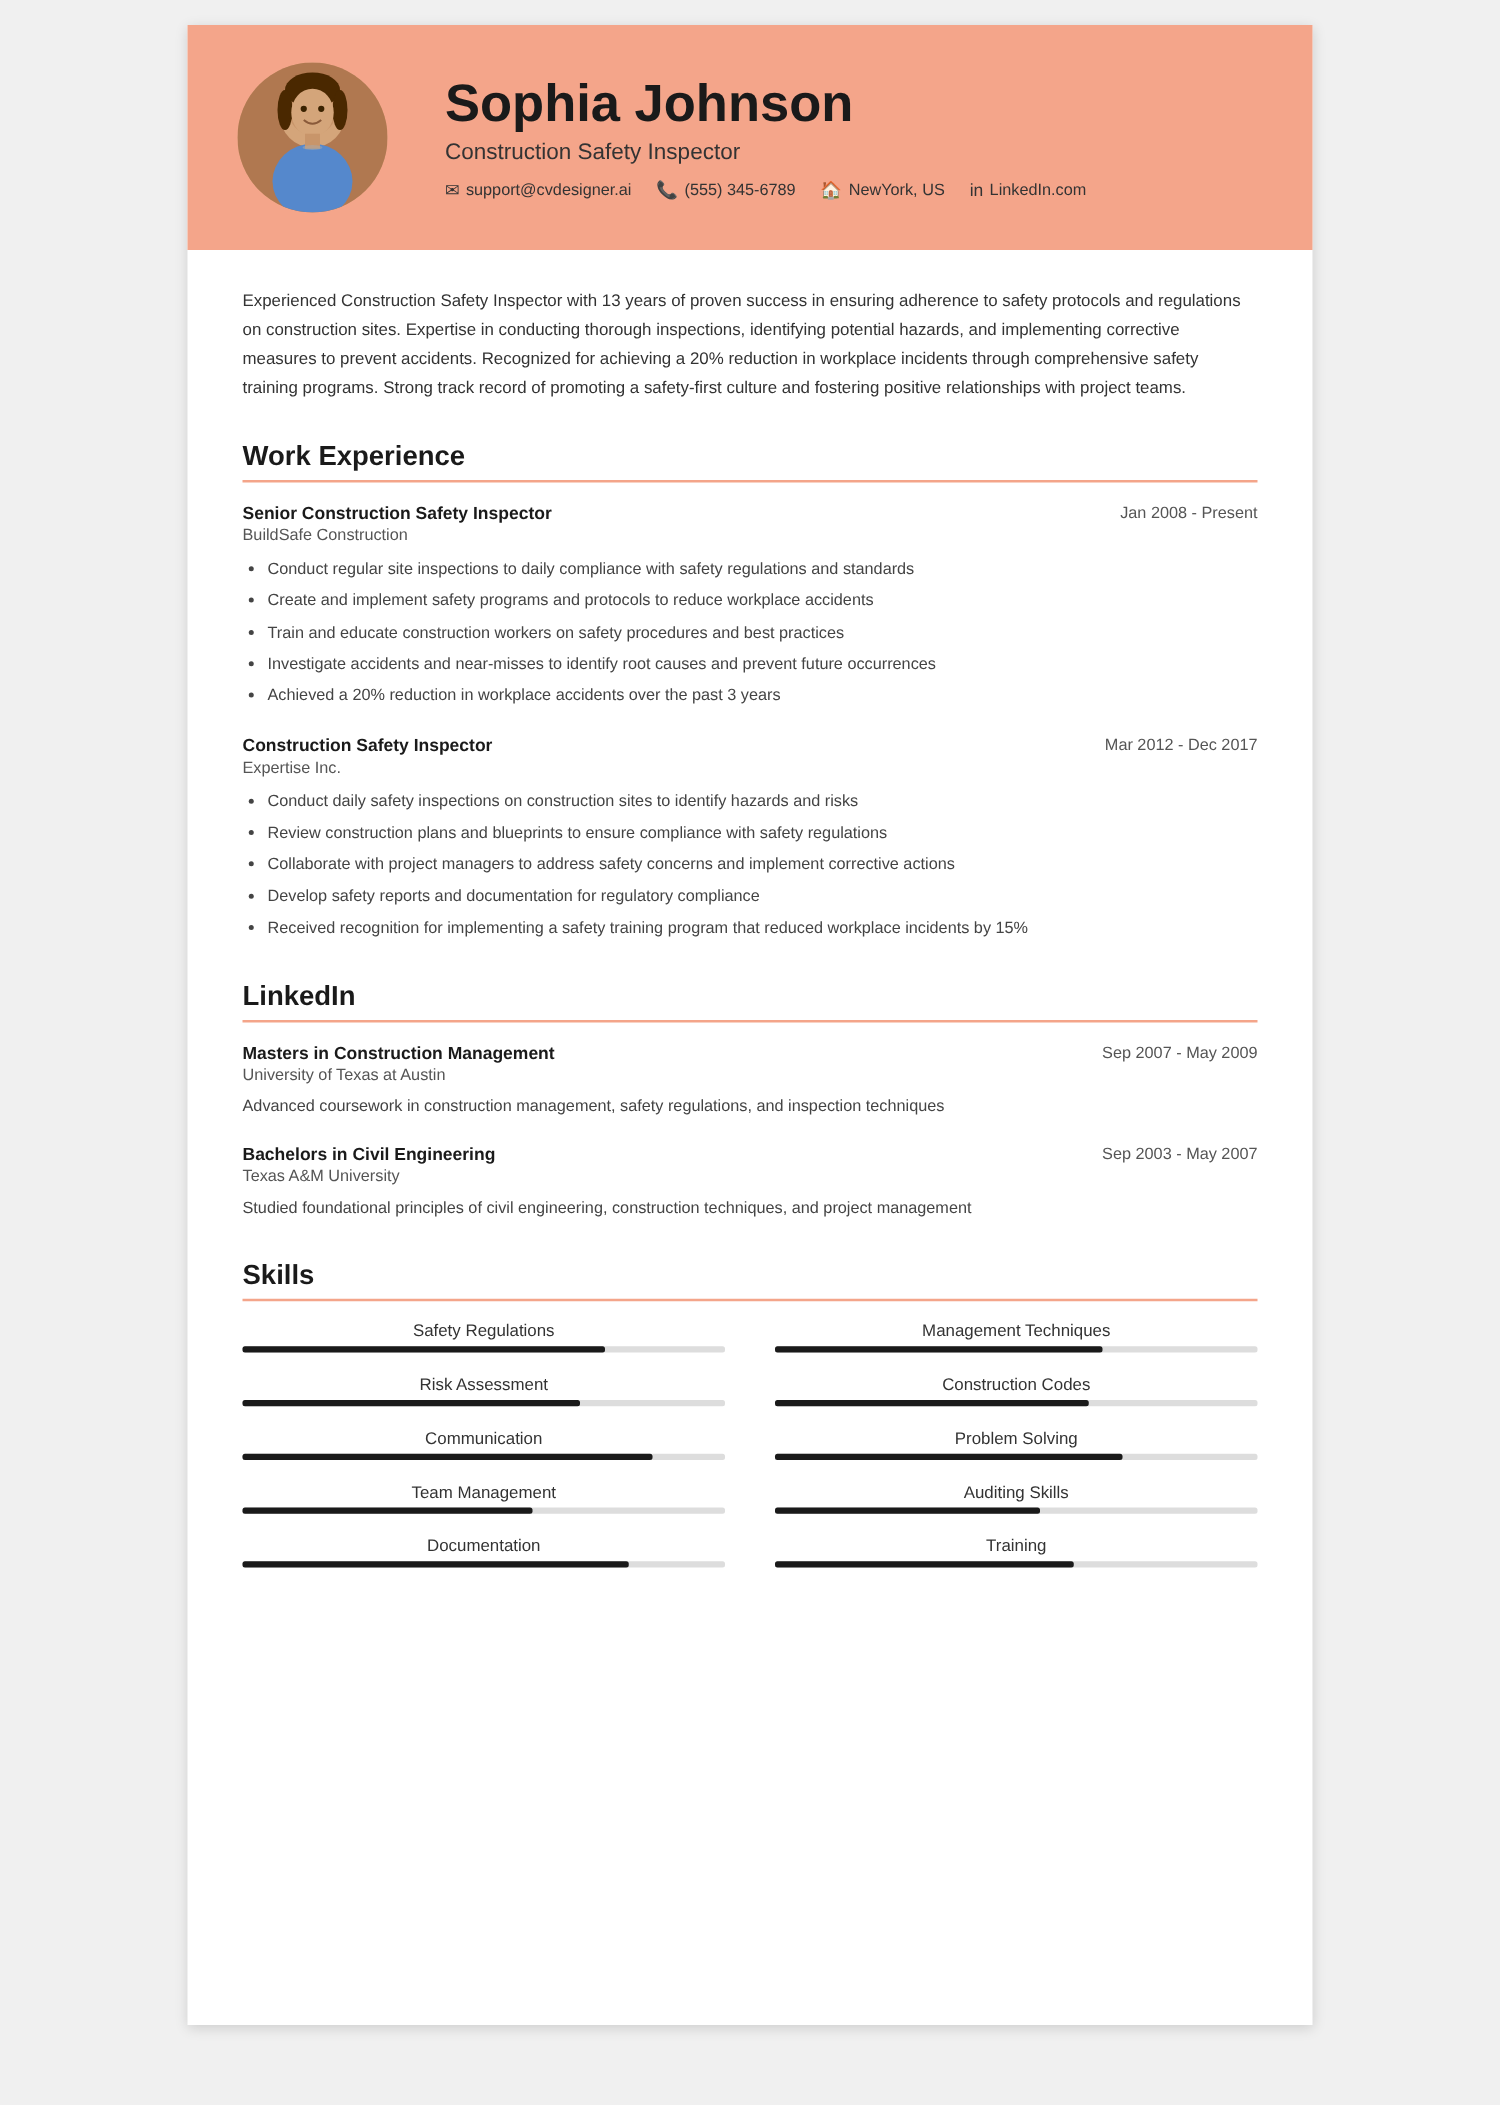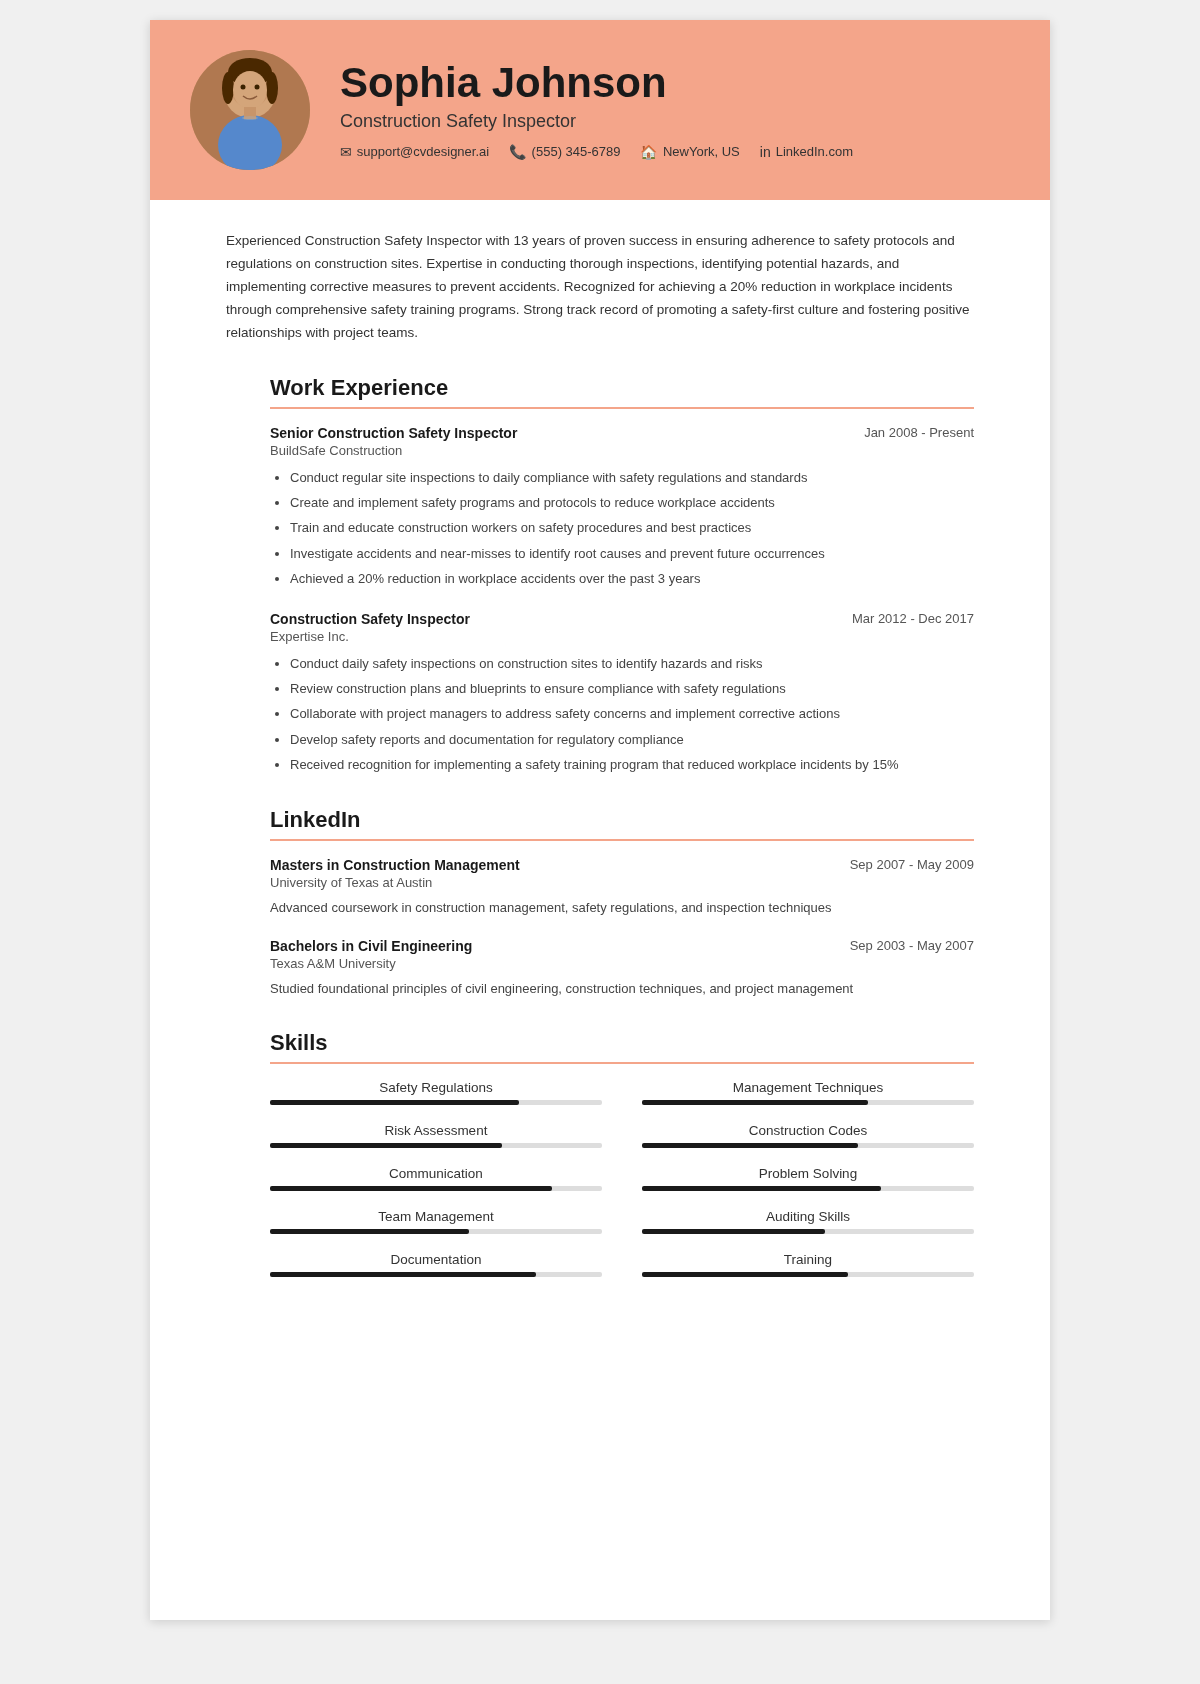--- a/index.html
+++ b/index.html
@@ -15,21 +15,21 @@
       width: 900px;
       min-height: 1600px;
       box-shadow: 0 2px 10px rgba(0,0,0,0.15);
     }
     
     .header {
       background: #f4a58a;
       padding: 30px 40px;
       display: flex;
       align-items: center;
-      gap: 30px;
+      gap: 46px;
     }
     .avatar-wrap {
       flex-shrink: 0;
     }
     .avatar {
       width: 120px;
       height: 120px;
       border-radius: 50%;
       background: #c9956e;
       overflow: hidden;
@@ -65,33 +65,32 @@
     .contact-item {
       display: flex;
       align-items: center;
       gap: 5px;
     }
     .contact-icon {
       font-size: 14px;
     }
     
     .body {
-      padding: 30px 76px;
+      padding: 30px 44px;
     }
     
     .summary {
       font-size: 13.5px;
       line-height: 1.7;
       color: #333;
       margin-bottom: 30px;
     }
     
     .section {
       margin-bottom: 30px;
-      margin-left: 44px;
     }
     .section-title {
       font-size: 22px;
       font-weight: bold;
       color: #1a1a1a;
       margin-bottom: 6px;
     }
     .section-divider {
       border: none;
       border-top: 2px solid #f4a58a;

